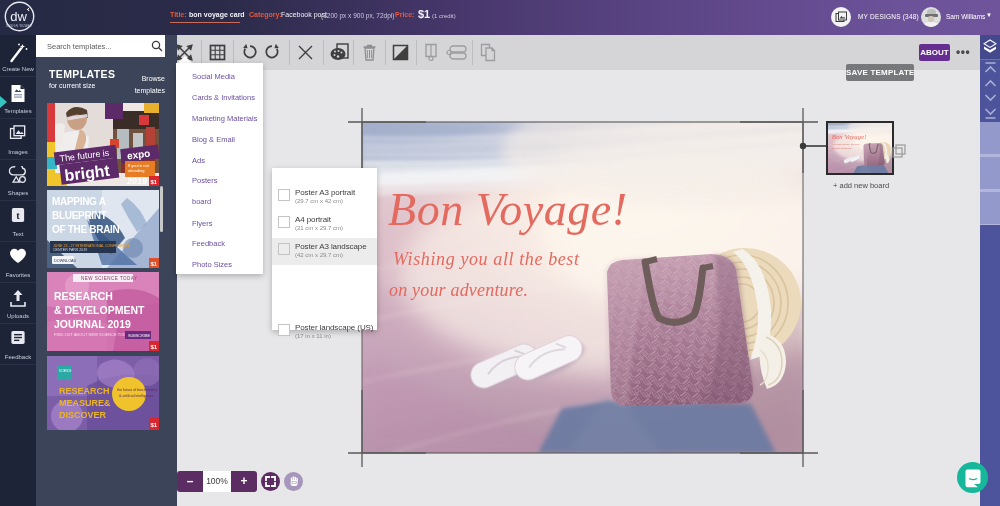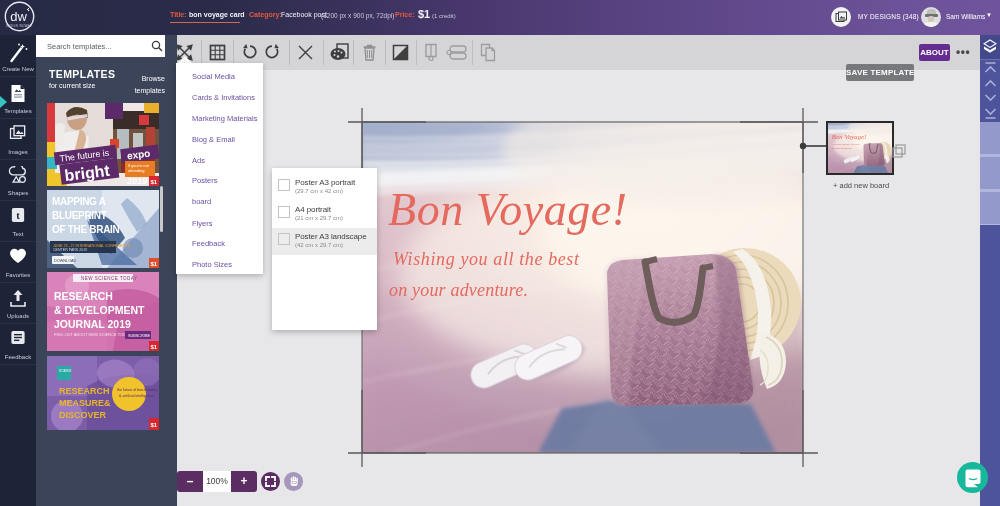--- a/index.html
+++ b/index.html
@@ -34,21 +34,21 @@
   #scrollthumb{position:absolute;left:124px;top:151px;width:3px;height:46px;background:#c9c9c9;border-radius:2px;}
   
   #menu1{left:176px;top:63px;width:87px;height:211px;background:#fff;
      box-shadow:0 2px 6px rgba(0,0,0,.25);}
   #menu1 .mi{position:absolute;left:16px;font-size:7.5px;color:#6b4fa1;white-space:nowrap;}
   #caret{left:178px;top:56px;width:0;height:0;border-left:7px solid transparent;
      border-right:7px solid transparent;border-bottom:7px solid #fff;}
   
   #menu2{left:272px;top:168px;width:105px;height:162px;background:#fff;
      box-shadow:0 2px 6px rgba(0,0,0,.25);}
-  .smi{position:absolute;left:0;width:105px;height:27px;}
+  .smi{position:absolute;left:0;width:105px;height:27px;margin-top:10px;}
   .smi .cb{position:absolute;left:6px;top:5px;width:10px;height:10px;border:1px solid #c4c4c4;background:#fff;}
   .smi .t1{position:absolute;left:23px;top:4px;font-size:8px;color:#3e3e3e;white-space:nowrap;letter-spacing:-.1px;}
   .smi .t2{position:absolute;left:23px;top:14px;font-size:6px;color:#8a8a8a;white-space:nowrap;}
   
   #rstrip{left:980px;top:35px;width:20px;height:471px;background:#4d549b;}
   
   #addboard{left:833px;top:181px;font-size:7.5px;color:#4a4a4a;}
   #zoomer{left:177px;top:471px;height:21px;}
   .zbtn{position:absolute;top:0;width:26px;height:21px;background:#5c2d62;color:#fff;
      text-align:center;line-height:21px;font-size:12px;font-weight:bold;}
@@ -518,20 +518,25 @@
   <div class="smi" style="top:33px">
     <div class="cb"></div>
       <div class="t1">A4 portrait</div>
       <div class="t2">(21 cm x 29.7 cm)</div>
   </div>
   <div class="smi" style="top:60px;background:#ececec">
     <div class="cb" style="background:#ececec"></div>
       <div class="t1">Poster A3 landscape</div>
       <div class="t2">(42 cm x 29.7 cm)</div>
   </div>
+  <div class="smi" style="top:141px">
+    <div class="cb"></div>
+      <div class="t1">Poster landscape (US)</div>
+      <div class="t2">(17 in x 11 in)</div>
+  </div>
 </div>
 
 <div id="rstrip" class="abs">
   <div class="abs" style="left:0;top:0;width:20px;height:24px;background:#44498c;border-bottom:1px solid #6a6fae"></div>
   <svg class="abs" style="left:3px;top:4px" width="14" height="15" viewBox="0 0 14 15">
     <path d="M7 1 L13 4.7 7 8.4 1 4.7z" fill="none" stroke="#fff" stroke-width="1.1"></path>
     <path d="M1 7.5 L7 11 13 7.5 L13 10 7 13.7 1 10z" fill="#fff"></path>
   </svg>
   <svg class="abs" style="left:3.5px;top:27px" width="13" height="60" viewBox="0 0 13 60">
     <g stroke="#a9aed8" stroke-width="1.6" fill="none">

